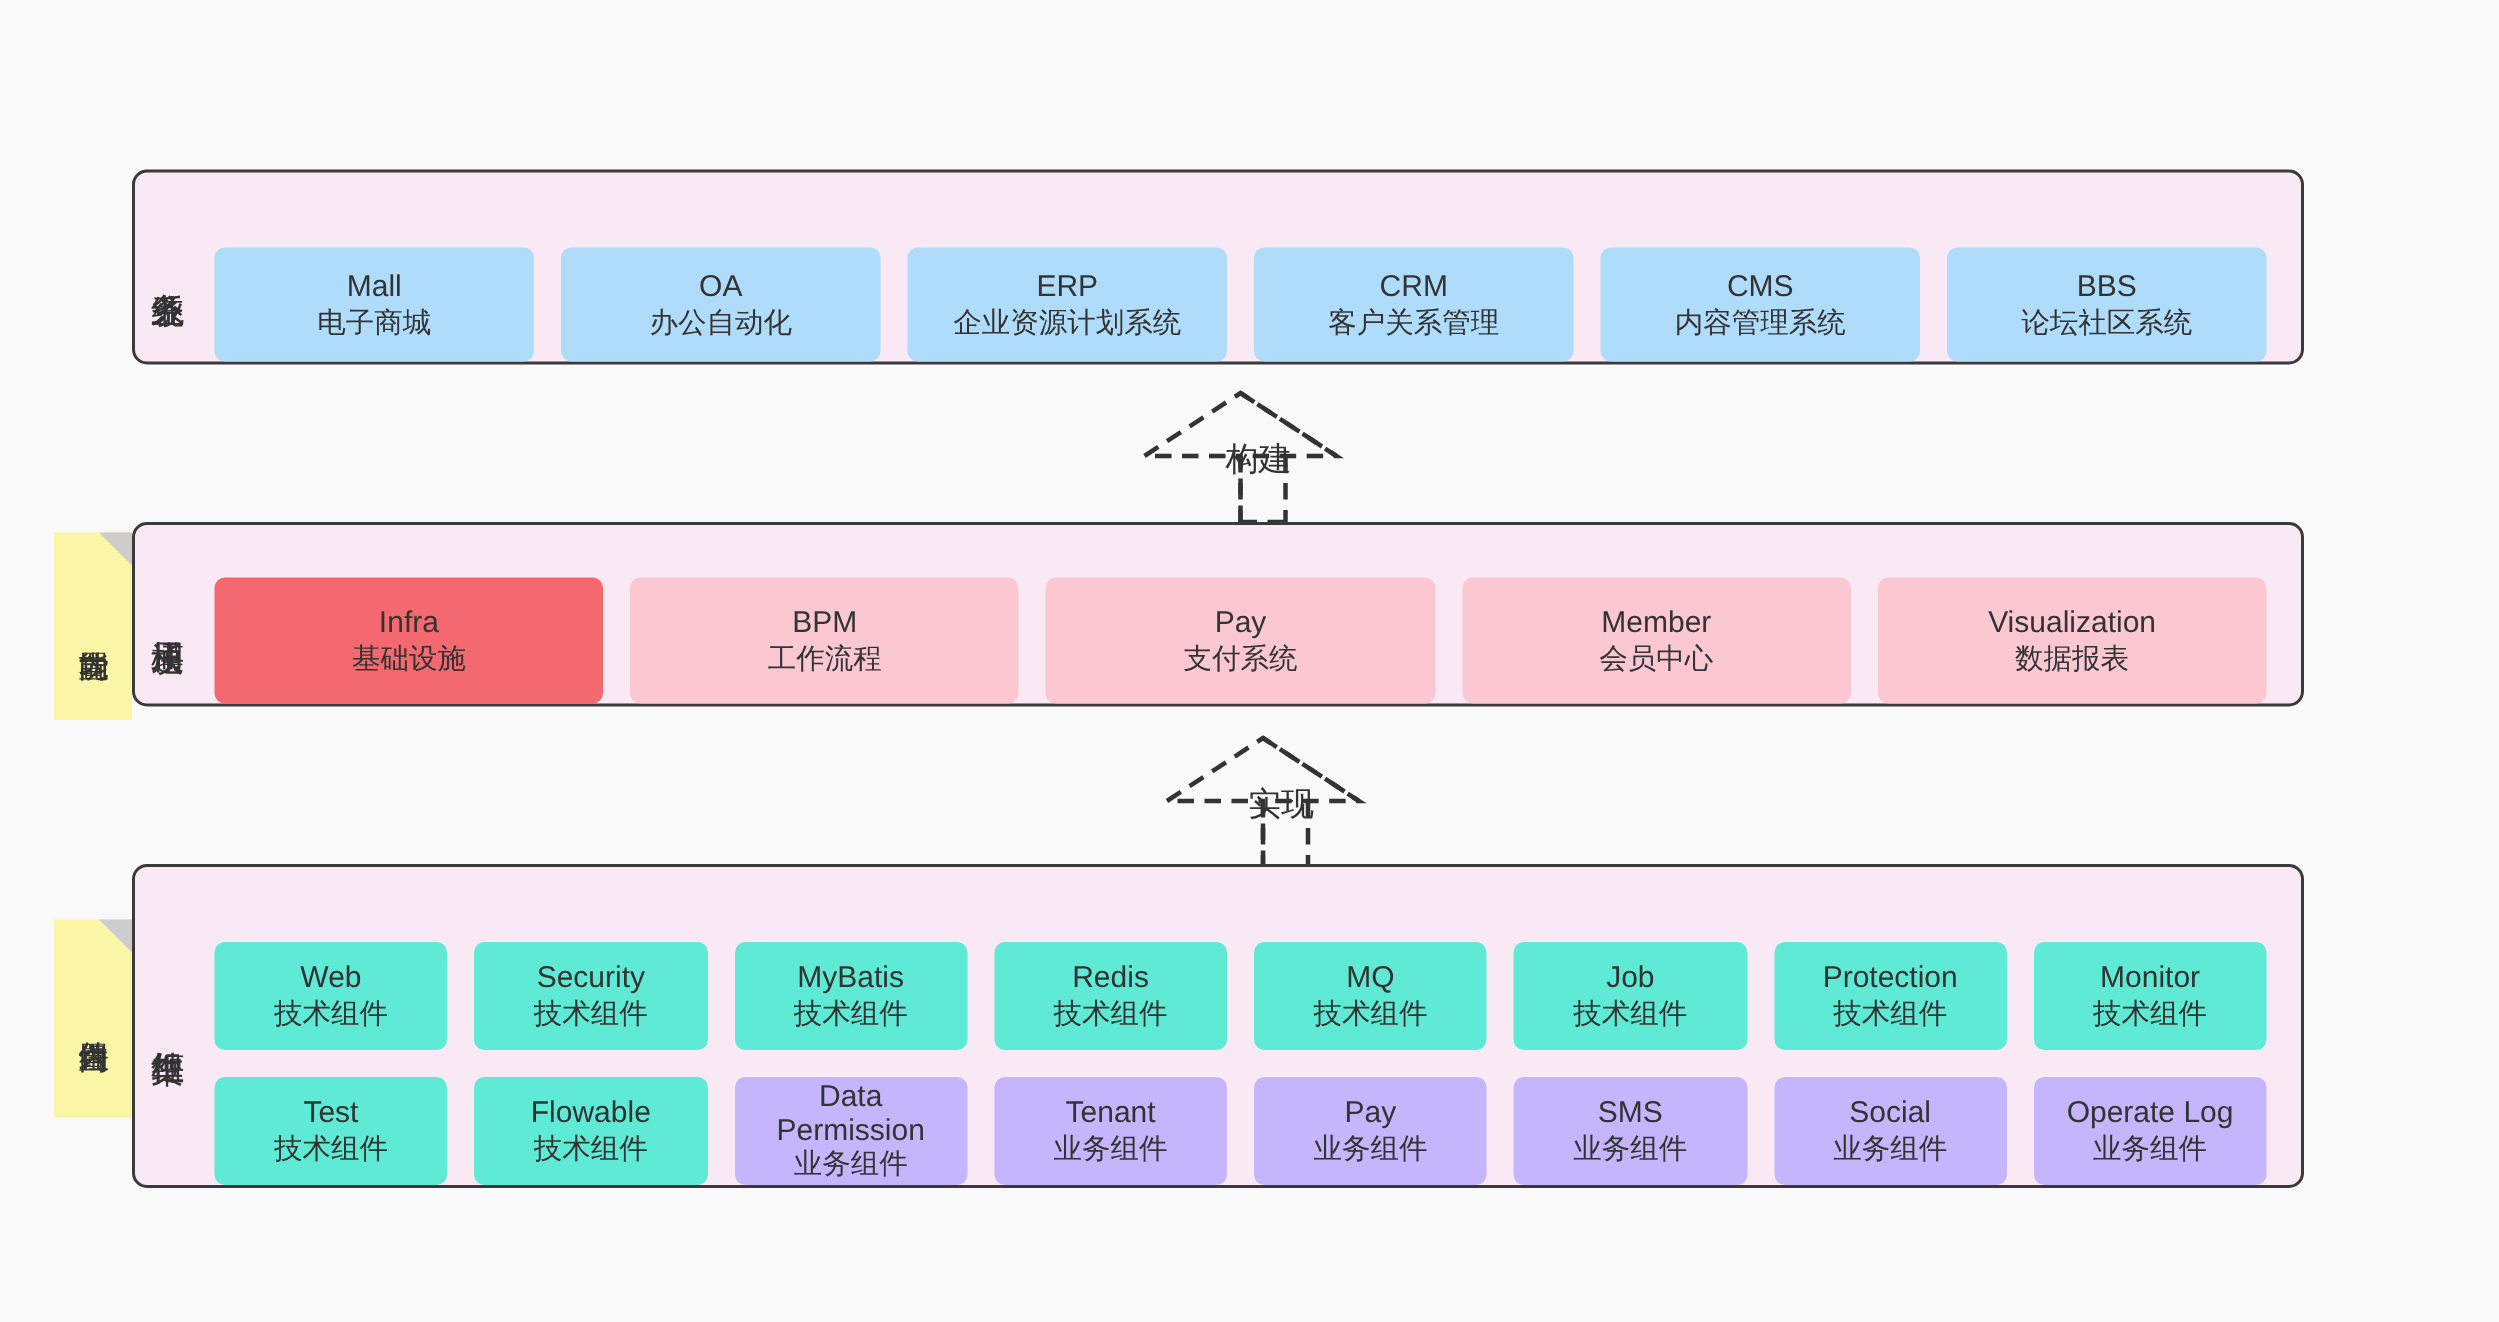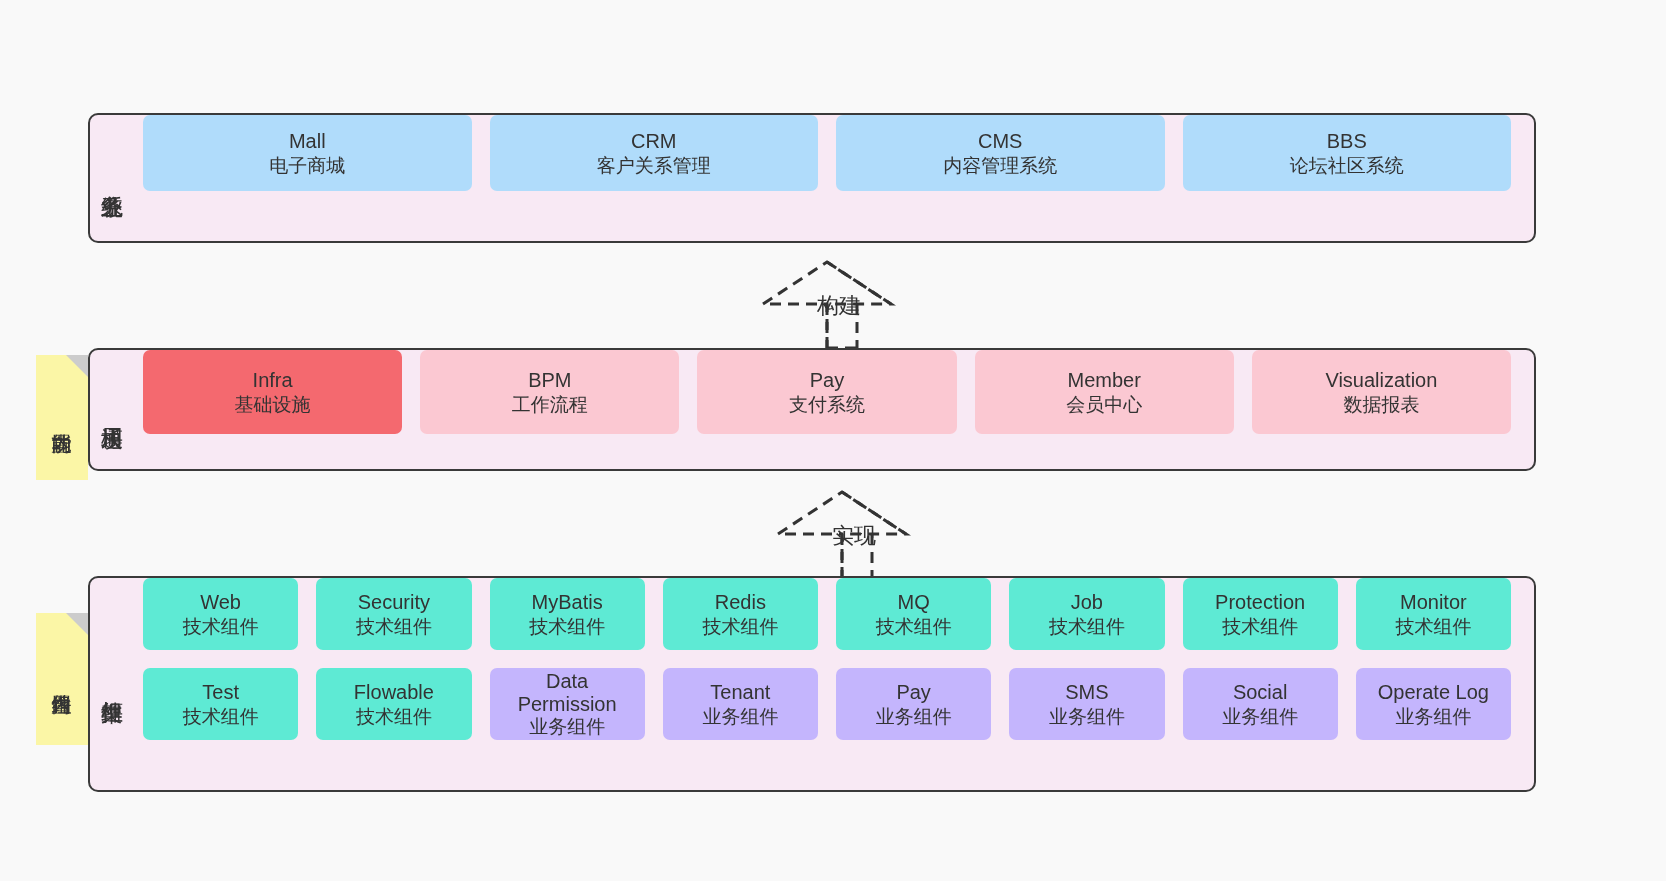--- a/index.html
+++ b/index.html
@@ -48,21 +48,21 @@
     writing-mode: vertical-rl;
     text-orientation: upright;
     white-space: nowrap;
     user-select: none;
   }
 
   .layer-body {
     flex: 1 1 auto;
     display: flex;
     flex-direction: column;
-    justify-content: flex-start;
+    justify-content: flex-end;
     padding: 0 14px 0 0;
     gap: 18px;
   }
 
   .row {
     display: flex;
     flex-direction: row;
     align-items: stretch;
     gap: 0;
   }
@@ -150,21 +150,29 @@
   <div class="layer" style="left:88px; top:113px; width:1448px; height:130px;">
     <div class="layer-label">业务系统</div>
     <div class="layer-body">
       <div class="row">
 
         <div class="box c-blue h-business">
           <span class="t-en">Mall</span>
           <span class="t-cn">电子商城</span>
         </div>
 
-
+        <div class="box c-blue h-business">
+          <span class="t-en">OA</span>
+          <span class="t-cn">办公自动化</span>
+        </div>
+
+        <div class="box c-blue h-business">
+          <span class="t-en">ERP</span>
+          <span class="t-cn">企业资源计划系统</span>
+        </div>
 
         <div class="box c-blue h-business">
           <span class="t-en">CRM</span>
           <span class="t-cn">客户关系管理</span>
         </div>
 
         <div class="box c-blue h-business">
           <span class="t-en">CMS</span>
           <span class="t-cn">内容管理系统</span>
         </div>

